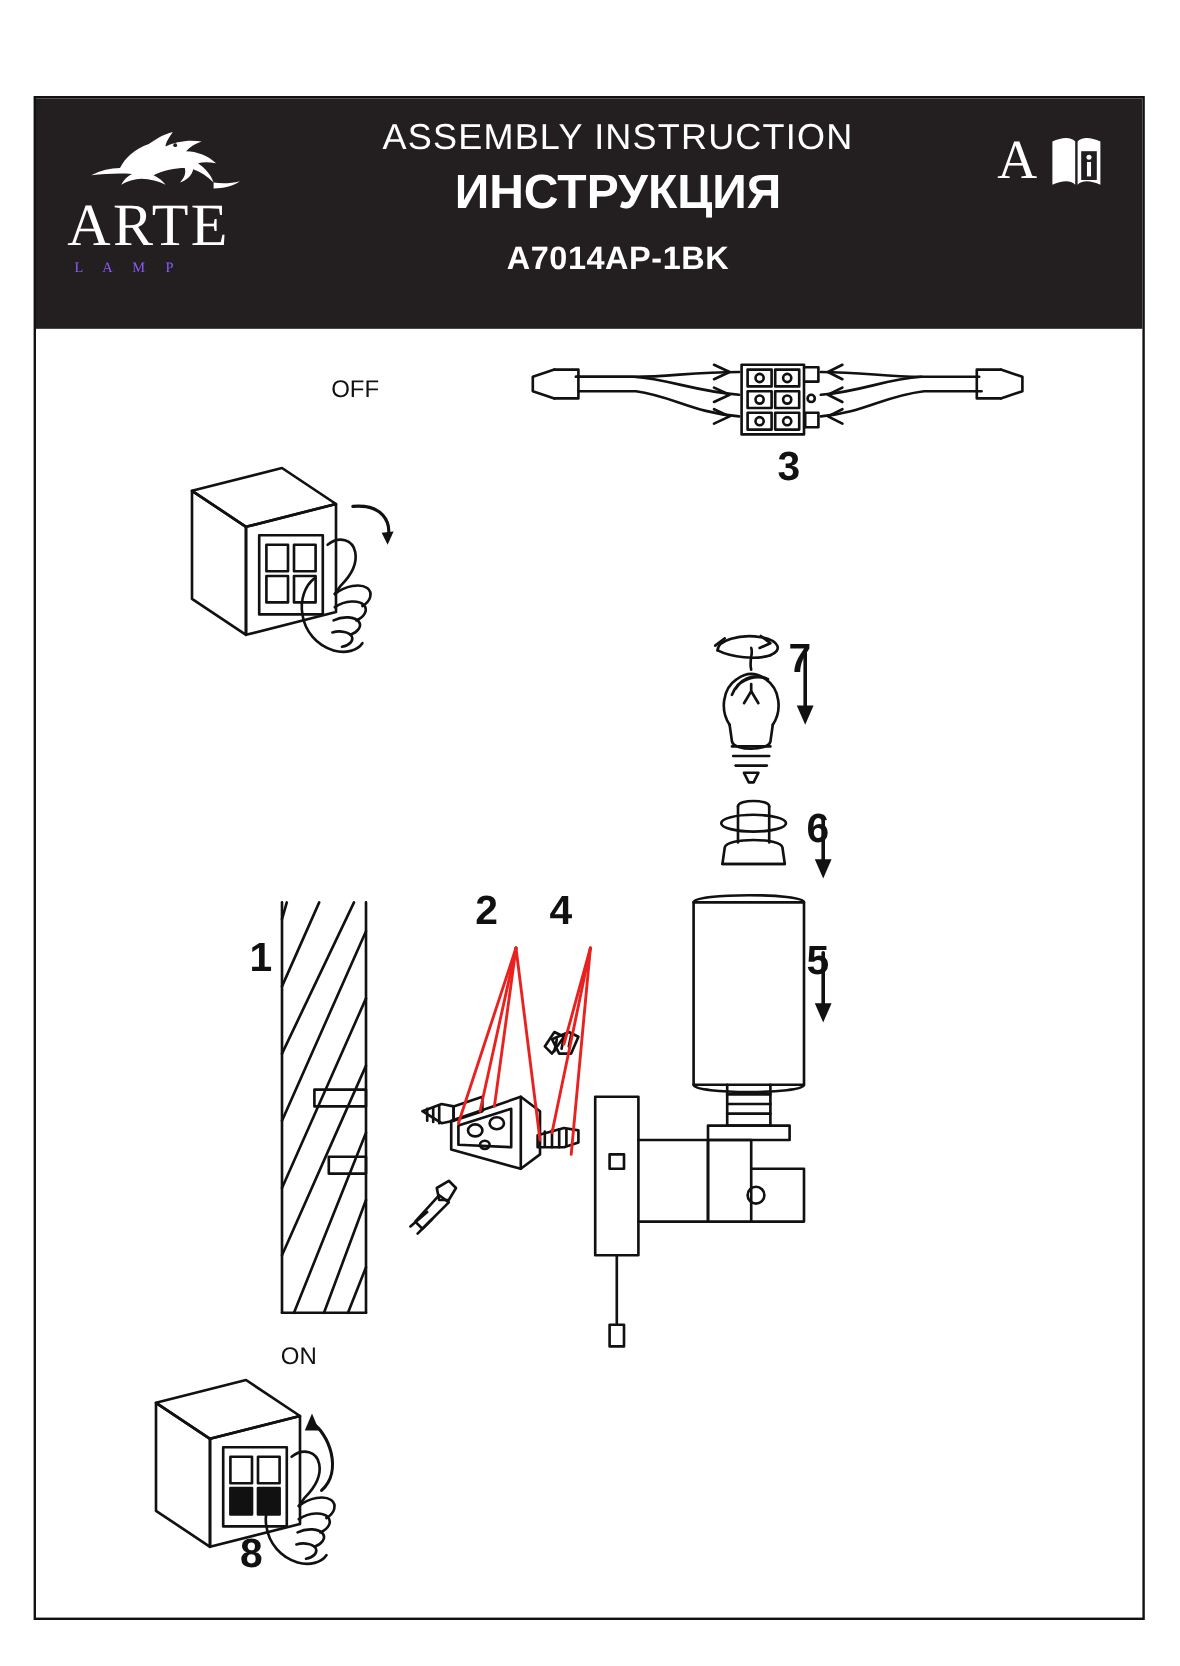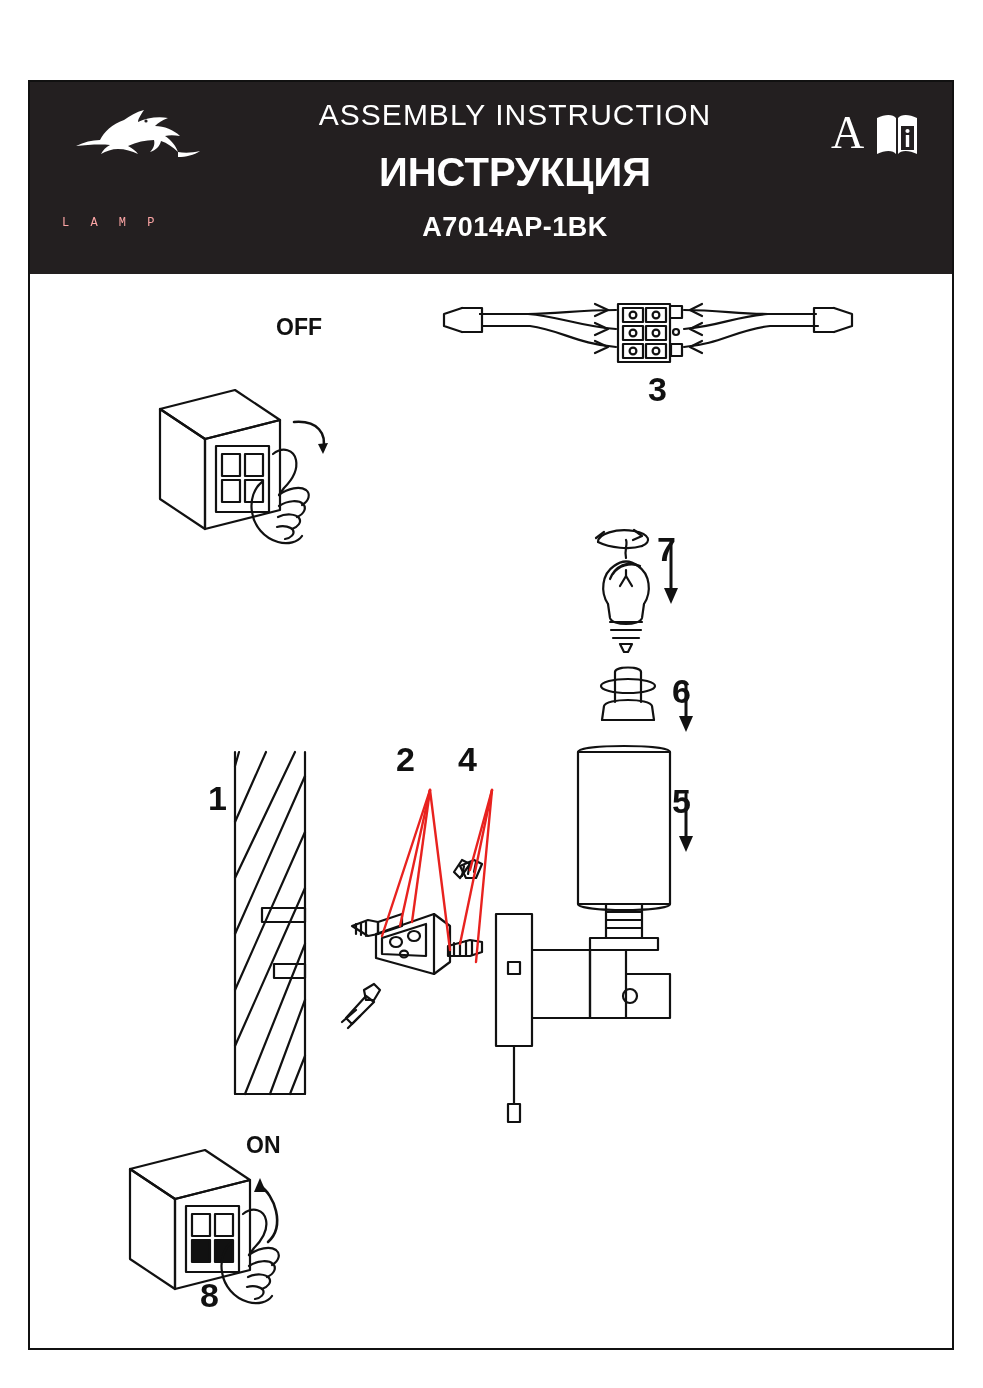--- a/index.html
+++ b/index.html
@@ -2,48 +2,49 @@
 <html><head>
 <meta charset="utf-8">
 <style>
   html,body{margin:0;padding:0;background:#ffffff;}
   body{width:983px;height:1388px;font-family:"Liberation Sans",sans-serif;color:#1a1a1a;}
   .page{position:relative;width:983px;height:1388px;background:#fff;}
   .sheet{position:absolute;left:28px;top:80px;width:926px;height:1270px;border:2px solid #111;box-sizing:border-box;}
   .header{position:absolute;left:0;top:0;width:100%;height:192px;background:#231f20;box-sizing:border-box;}
   .logo{position:absolute;left:18px;top:18px;width:190px;height:150px;color:#fff;}
   .logo-word{position:absolute;left:8px;top:62px;font-family:"Liberation Serif",serif;font-size:50px;letter-spacing:2px;color:#fff;line-height:1;}
-  .logo-sub{position:absolute;left:14px;top:116px;font-family:Liberation Mono, monospace;font-size:12px;letter-spacing:7px;color:#fca5a5;}
+  .logo-sub{position:absolute;left:14px;top:116px;font-family:Liberation Serif, serif;font-size:12px;letter-spacing:7px;color:#8b5cf6;}
   .logo-griffin{position:absolute;left:22px;top:6px;width:140px;height:58px;}
   .titles{position:absolute;left:225px;top:14px;width:520px;text-align:center;color:#fff;}
   .t-en{font-size:30px;letter-spacing:1px;font-weight:normal;line-height:1.25;}
-  .t-ru{font-size:40px;font-weight:bold;line-height:1.2;margin-top:14px;}
+  .t-ru{font-size:40px;font-weight:bold;line-height:1.2;margin-top:2px;}
   .t-code{font-size:27px;font-weight:bold;margin-top:16px;letter-spacing:0.5px;}
   .amark{position:absolute;right:26px;top:26px;width:95px;height:62px;color:#fff;}
   .amark .a{position:absolute;left:0;top:2px;font-size:46px;font-family:"Liberation Serif",serif;color:#fff;line-height:1;}
   .amark .book{position:absolute;left:44px;top:2px;width:44px;height:48px;}
   .body{position:absolute;left:0;top:192px;width:100%;height:1076px;}
   svg{display:block;}
   .stepnum{position:absolute;font-size:34px;font-weight:bold;color:#111;font-family:"Liberation Sans",sans-serif;}
-  .lbl{position:absolute;font-size:23px;font-weight:bold;color:#111;}
+  .lbl{position:absolute;font-size:20px;font-weight:normal;color:#111;}
 </style>
 </head>
 <body>
 
 <div class="page">
   <div class="sheet">
 
     <div class="header">
 
       <div class="logo">
         <svg class="logo-griffin" viewBox="0 0 140 58">
           <path fill="#ffffff" d="M6 40 C14 36 22 34 30 34 C34 26 42 18 54 14 C60 10 66 6 74 4 C70 10 68 13 68 16 C76 12 88 10 98 12 C92 14 88 17 85 20 C94 20 104 24 110 30 C104 29 99 29 95 30 C101 34 106 40 108 46 C103 41 97 37 91 35 C90 40 86 44 80 46 C84 42 85 38 84 34 C76 34 66 36 58 40 C62 42 66 45 68 48 C62 45 55 43 48 43 C42 43 36 45 31 48 C33 44 36 41 40 39 C29 38 17 39 6 40 Z"></path>
           <path fill="#ffffff" d="M108 46 C114 47 122 47 130 45 C124 49 116 51 108 51 Z"></path>
           <circle cx="76" cy="15" r="1.6" fill="#231f20"></circle>
         </svg>
+        <div class="logo-word">ARTE</div>
         <div class="logo-sub">L A M P</div>
       </div>
 
       <div class="titles">
         <div class="t-en">ASSEMBLY  INSTRUCTION</div>
         <div class="t-ru">ИНСТРУКЦИЯ</div>
         <div class="t-code">A7014AP-1BK</div>
       </div>
 
       <div class="amark">
@@ -266,17 +267,17 @@
       <div class="stepnum" style="left:178px;top:505px;">1</div>
       <div class="stepnum" style="left:618px;top:96px;">3</div>
       <div class="stepnum" style="left:627px;top:256px;">7</div>
       <div class="stepnum" style="left:642px;top:398px;">6</div>
       <div class="stepnum" style="left:642px;top:508px;">5</div>
       <div class="stepnum" style="left:366px;top:466px;">2</div>
       <div class="stepnum" style="left:428px;top:466px;">4</div>
       <div class="stepnum" style="left:170px;top:1002px;">8</div>
 
       <div class="lbl" style="left:246px;top:40px;">OFF</div>
-      <div class="lbl" style="left:216px;top:846px;margin-top:12px;">ON</div>
+      <div class="lbl" style="left:204px;top:846px;">ON</div>
     </div>
 
   </div>
 </div>
 
 </body></html>

